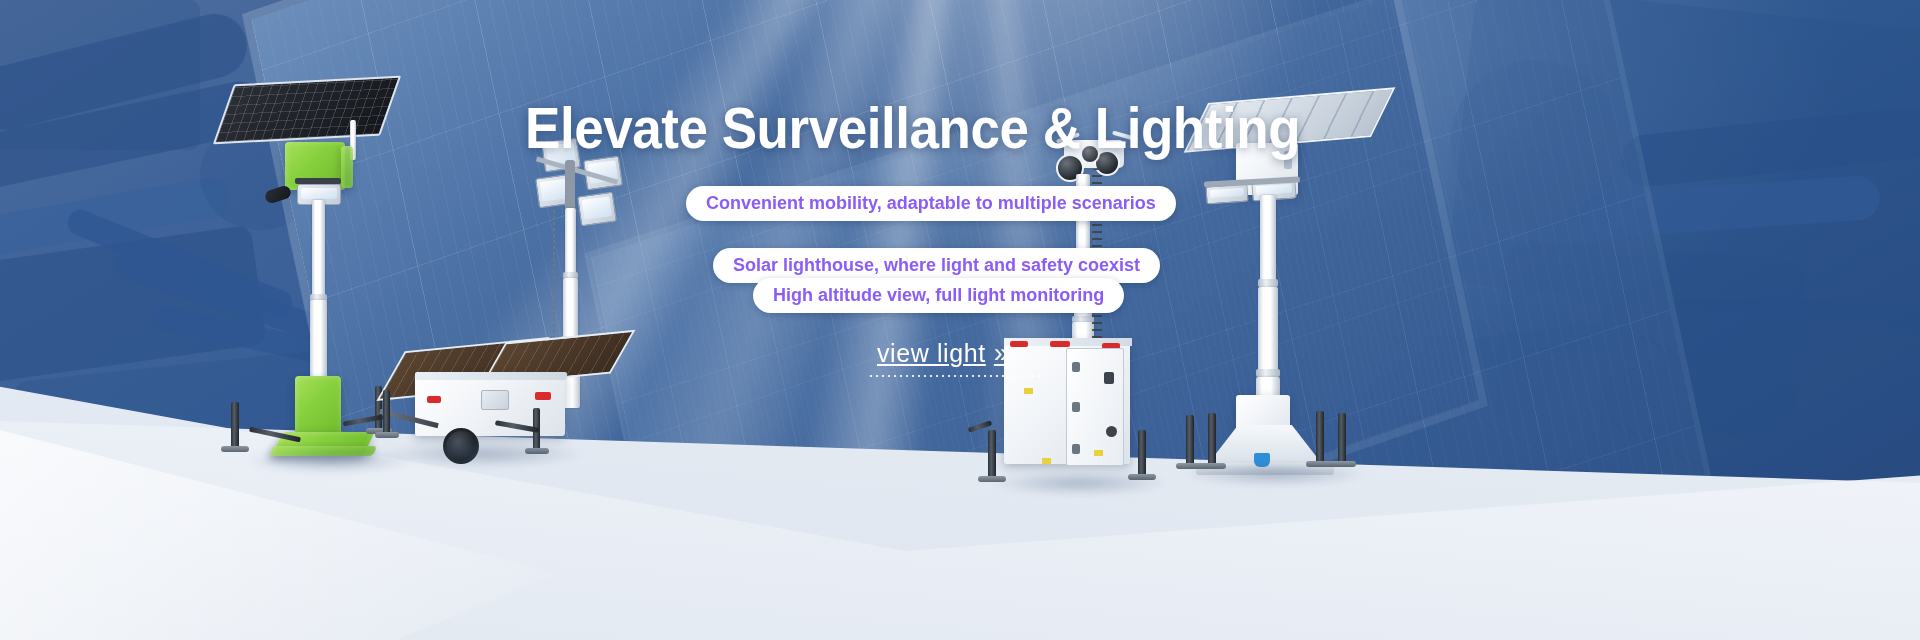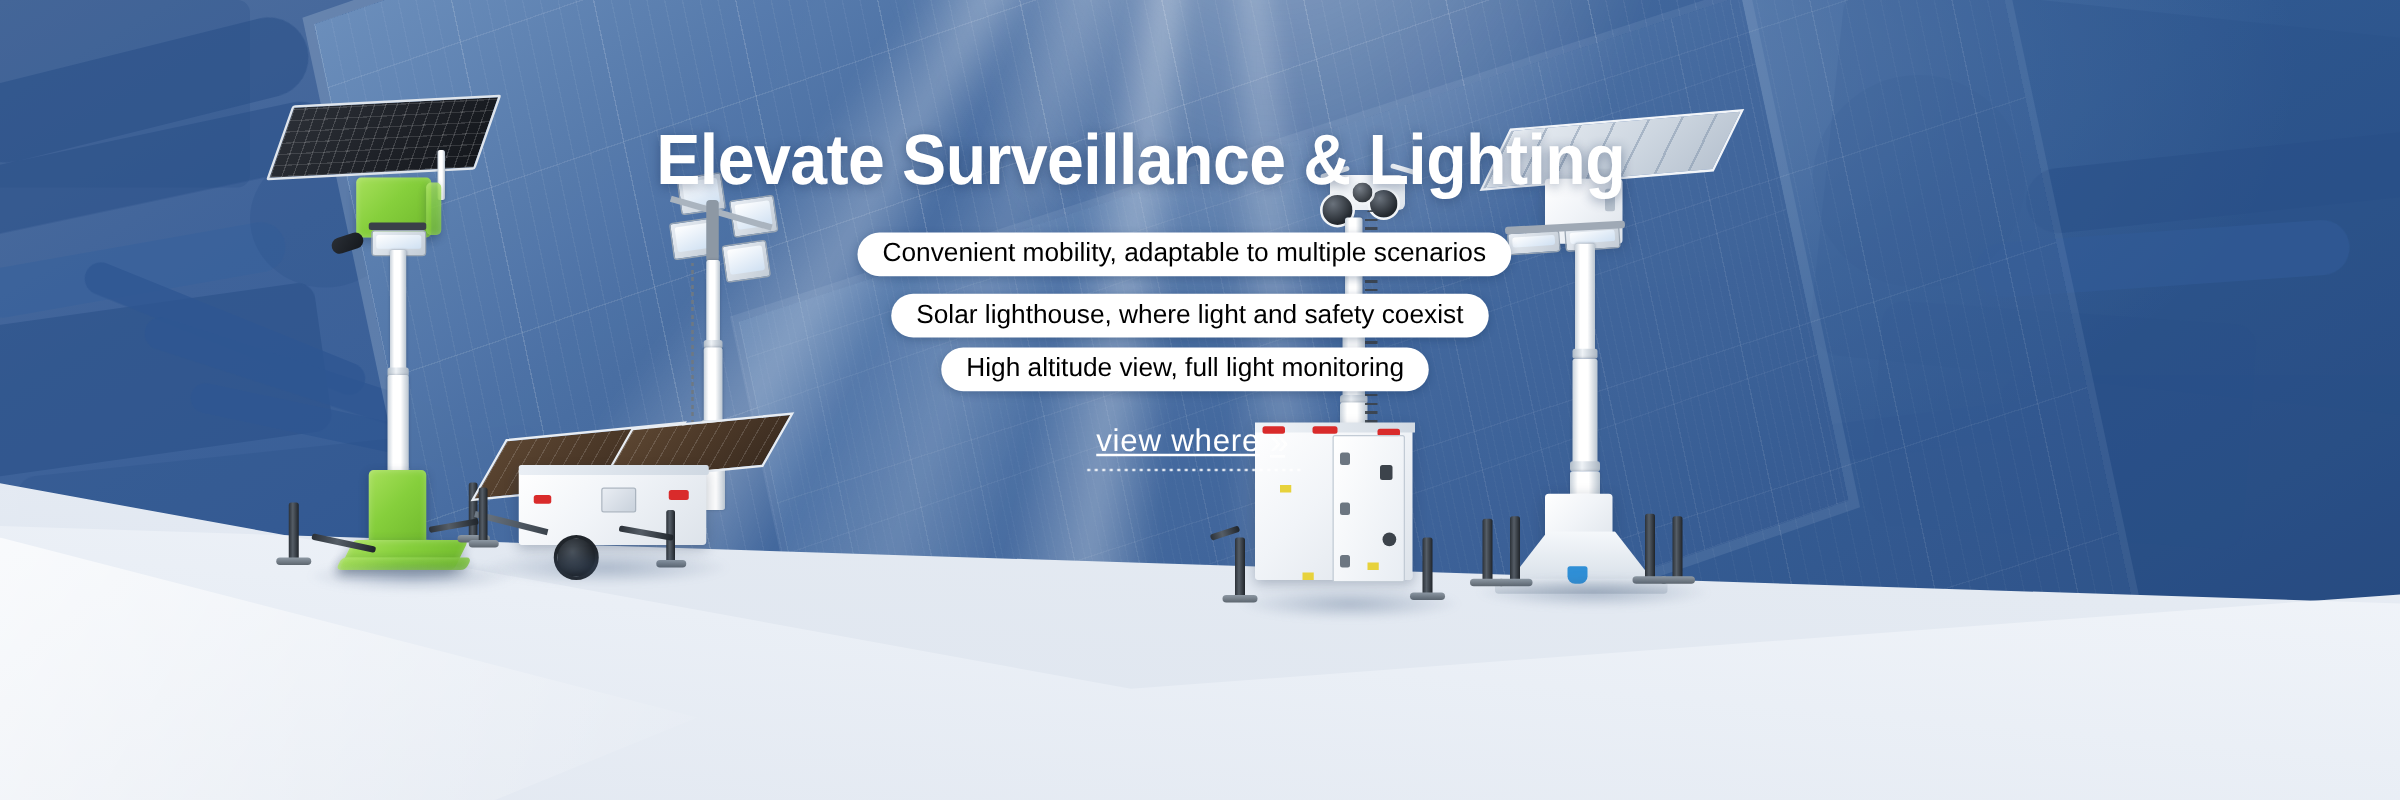--- a/index.html
+++ b/index.html
@@ -110,32 +110,32 @@
     letter-spacing:-0.5px;
     white-space:nowrap;
     text-shadow:0 2px 10px rgba(20,45,85,0.45);
     transform:scaleX(0.93);
     transform-origin:left center;
   }
   .pills{position:absolute; left:0; top:186px; width:1920px;}
   .pill{
     display:inline-block;
     background:#ffffff;
-    color:#000000;
-    font-size:21px;
-    font-weight:normal;
+    color:#8b5cf6;
+    font-size:18px;
+    font-weight:bold;
     border-radius:22px;
     padding:7px 20px 8px 20px;
     line-height:20px;
     white-space:nowrap;
     box-shadow:0 2px 7px rgba(18,45,85,0.30);
   }
   .pill-row{position:absolute; white-space:nowrap;}
   .pill-row-1{left:686px; top:0px;}
-  .pill-row-2{left:713px; top:49px;}
+  .pill-row-2{left:713px; top:62px;}
   .pill-row-3{left:753px; top:92px;}
 
   .viewmore{
     position:absolute; left:877px; top:338px;
     color:#ffffff;
     font-size:25px;
     font-weight:300;
     letter-spacing:.6px;
     white-space:nowrap;
     display:flex;
@@ -445,19 +445,19 @@
       </div>
       <div class="pill-row pill-row-2">
         <span class="pill">Solar lighthouse, where light and safety coexist</span>
       </div>
       <div class="pill-row pill-row-3">
         <span class="pill">High altitude view, full light monitoring</span>
       </div>
     </div>
 
     <a class="viewmore" href="#">
-      <span>view where</span>
+      <span>view light</span>
       <span class="chev">››</span>
     </a>
     <div class="viewmore-underline"></div>
 
   </div>
 </div>
 
 </body></html>

